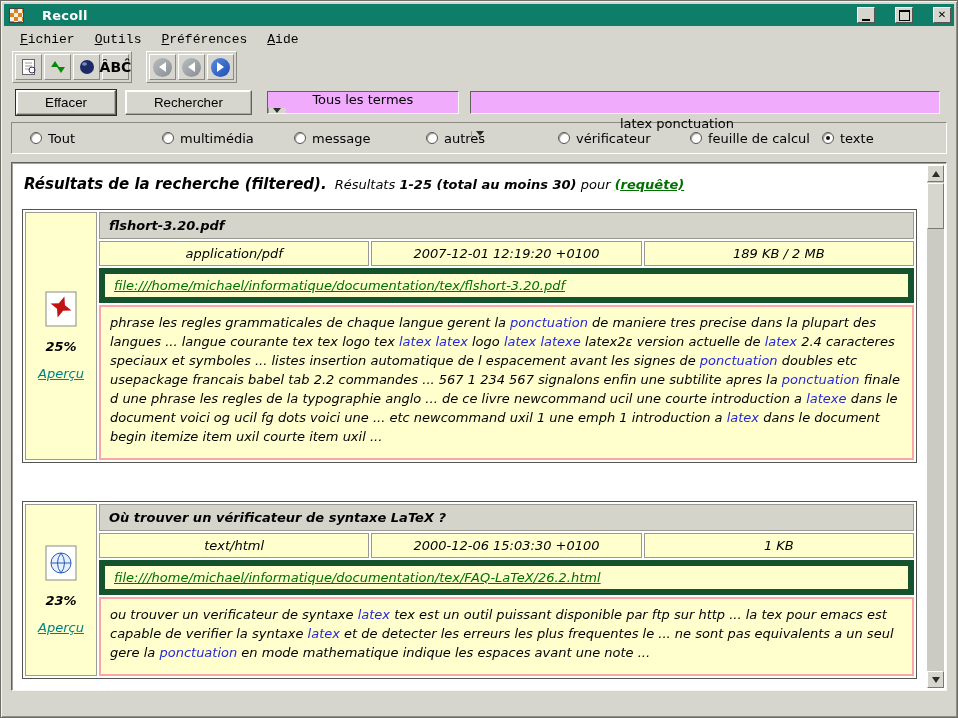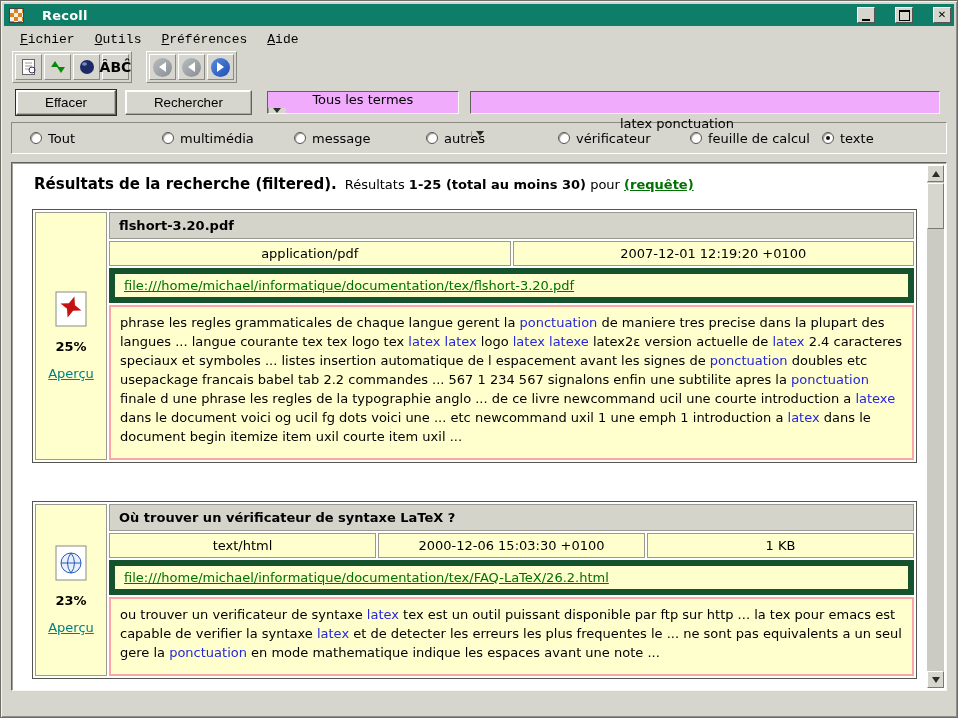--- a/index.html
+++ b/index.html
@@ -87,21 +87,21 @@
     width:12px; height:12px; border-radius:50%; background:#fff; position:relative;
     border:1px solid #55554f; box-shadow: inset 1px 1px 1px #9a9a92;
   }
   .radio.checked::after { content:""; position:absolute; inset:3px; border-radius:50%; background:#101010; }
   
   .results-pane {
     flex:1 1 auto; margin:0 7px; background:#fff; position:relative; overflow:hidden;
     border:1px solid; border-color:#62625a #f6f6ee #f6f6ee #62625a;
     box-shadow: inset 1px 1px 0 #a2a29a;
   }
-  .results-content { position:absolute; top:2px; left:2px; right:21px; bottom:2px; padding:8px 4px 8px 18px; overflow:hidden; }
+  .results-content { position:absolute; top:2px; left:2px; right:21px; bottom:2px; padding:8px 4px 8px 8px; overflow:hidden;font-style:italic; }
   .results-header { padding:2px 0 16px 2px; }
   .rh-title { font-weight:bold; font-size:15px; }
   .rh-rest { font-size:13px; margin-left:8px; }
   .rh-range { font-weight:bold; }
   .rh-query { color:var(--link-green,#007000); font-weight:bold; text-decoration:underline; cursor:pointer; }
   
   .result { display:flex; gap:2px; padding:2px; background:#fff; border:1px solid #55554f; margin-right:4px; }
   .result.second { margin-top:38px; }
   .result-left {
     flex:0 0 72px; background:var(--cell-bg,#ffffce); border:1px solid #9a9a92;
@@ -265,20 +265,21 @@
               </svg>
           </span>
           <span class="score">25%</span>
           <a class="preview-link">Aperçu</a>
         </div>
         <div class="result-main">
           <div class="r-title">flshort-3.20.pdf</div>
           <div class="r-meta">
             <div class="cell">application/pdf</div>
             <div class="cell">2007-12-01 12:19:20 +0100</div>
+            <div class="cell">189 KB / 2 MB</div>
           </div>
           <div class="r-url"><a>file:///home/michael/informatique/documentation/tex/flshort-3.20.pdf</a></div>
           <div class="r-snippet"><span>phrase les regles grammaticales de chaque langue gerent la </span><span class="hl">ponctuation</span><span> de maniere tres precise dans la plupart des langues ... langue courante tex tex logo tex </span><span class="hl">latex latex</span><span> logo </span><span class="hl">latex latexe</span><span> latex2ε version actuelle de </span><span class="hl">latex</span><span> 2.4 caracteres speciaux et symboles ... listes insertion automatique de l espacement avant les signes de </span><span class="hl">ponctuation</span><span> doubles etc usepackage francais babel tab 2.2 commandes ... 567 1 234 567 signalons enfin une subtilite apres la </span><span class="hl">ponctuation</span><span> finale d une phrase les regles de la typographie anglo ... de ce livre newcommand ucil une courte introduction a </span><span class="hl">latexe</span><span> dans le document voici og ucil fg dots voici une ... etc newcommand uxil 1 une emph 1 introduction a </span><span class="hl">latex</span><span> dans le document begin itemize item uxil courte item uxil ...</span></div>
         </div>
       </div>
 
       <div class="result second">
         <div class="result-left">
           <span class="doc-icon">
             <svg width="32" height="36" viewBox="0 0 32 36">

